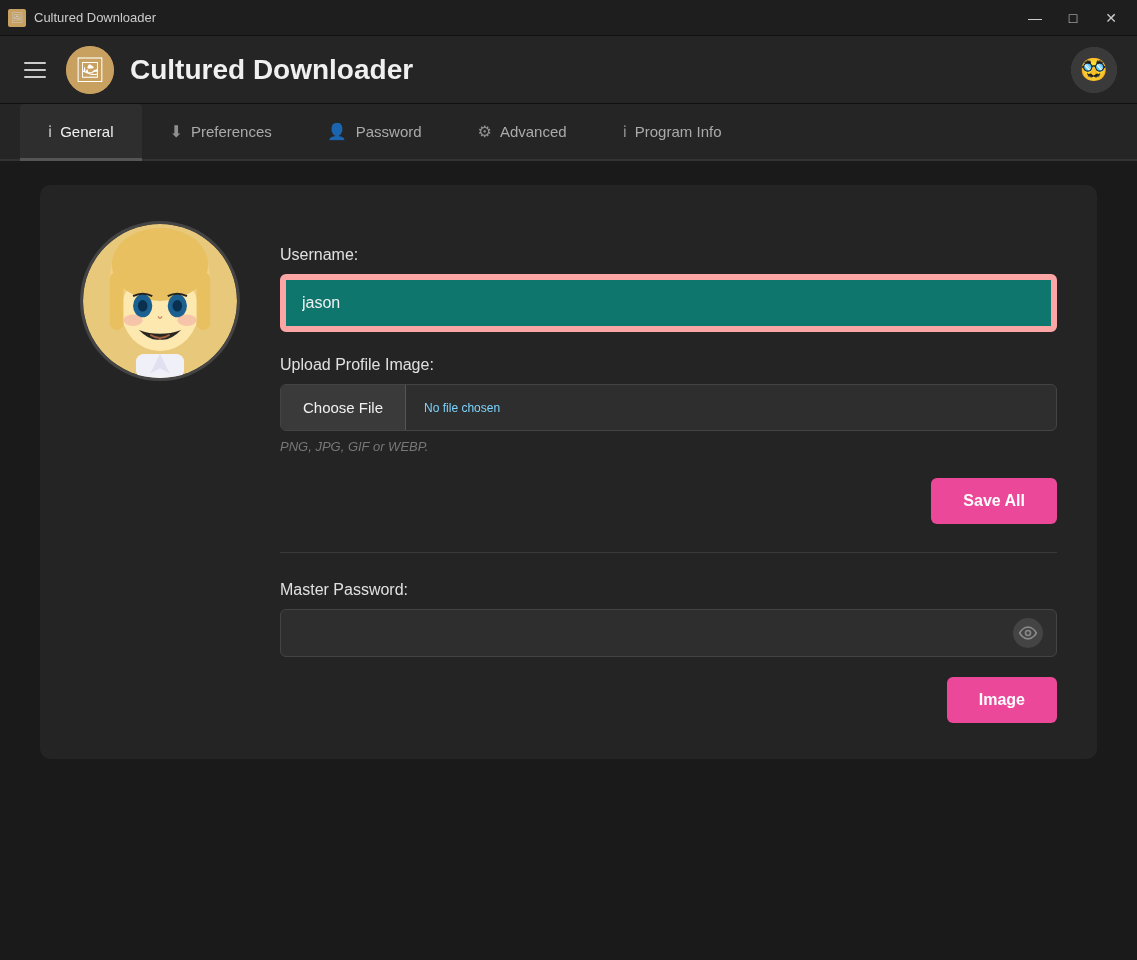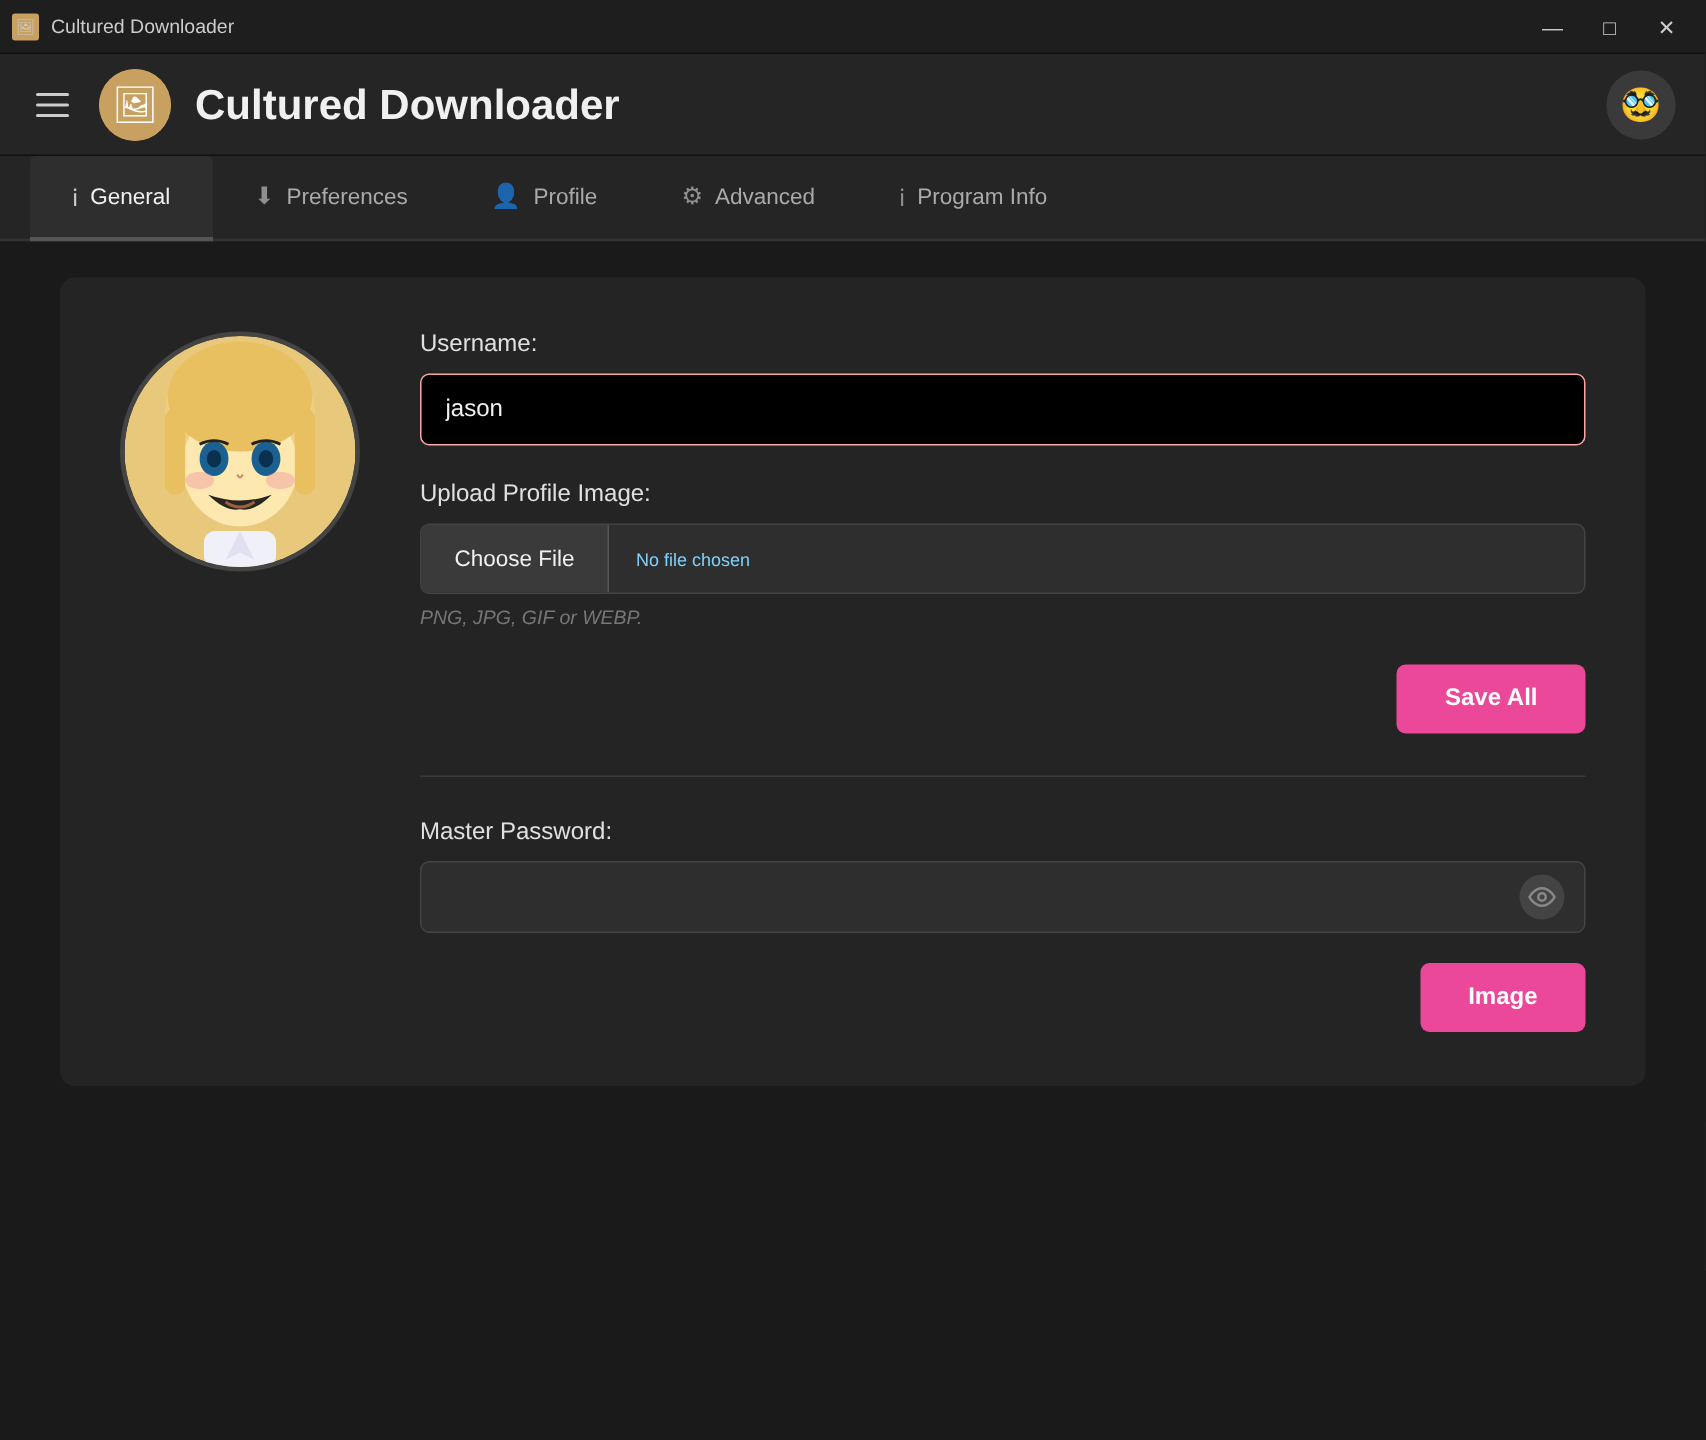--- a/index.html
+++ b/index.html
@@ -175,34 +175,35 @@
       align-items: center;
       justify-content: center;
       font-size: 80px;
       overflow: hidden;
       border: 3px solid #444;
     }
 
     
     .form-section {
       flex: 1;
+      margin-top: 25px;
     }
     .form-group {
       margin-bottom: 24px;
     }
     .form-label {
       display: block;
       font-size: 16px;
       color: #e0e0e0;
       margin-bottom: 10px;
     }
     .form-input {
       width: 100%;
-      background: #000000;
-      border: 1px solid #fca5a5;
+      background: #0f766e;
+      border: 6px solid #fca5a5;
       border-radius: 6px;
       padding: 14px 16px;
       font-size: 16px;
       color: #f0f0f0;
       outline: none;
     }
 
     
     .select-wrapper {
       position: relative;
@@ -364,21 +365,21 @@
   <div class="tab active">
     <span class="tab-icon">ℹ</span>
     <span>General</span>
   </div>
   <div class="tab">
     <span class="tab-icon">⬇</span>
     <span>Preferences</span>
   </div>
   <div class="tab">
     <span class="tab-icon">👤</span>
-    <span>Profile</span>
+    <span>Password</span>
   </div>
   <div class="tab">
     <span class="tab-icon">⚙</span>
     <span>Advanced</span>
   </div>
   <div class="tab">
     <span class="tab-icon">ℹ</span>
     <span>Program Info</span>
   </div>
 </div>

